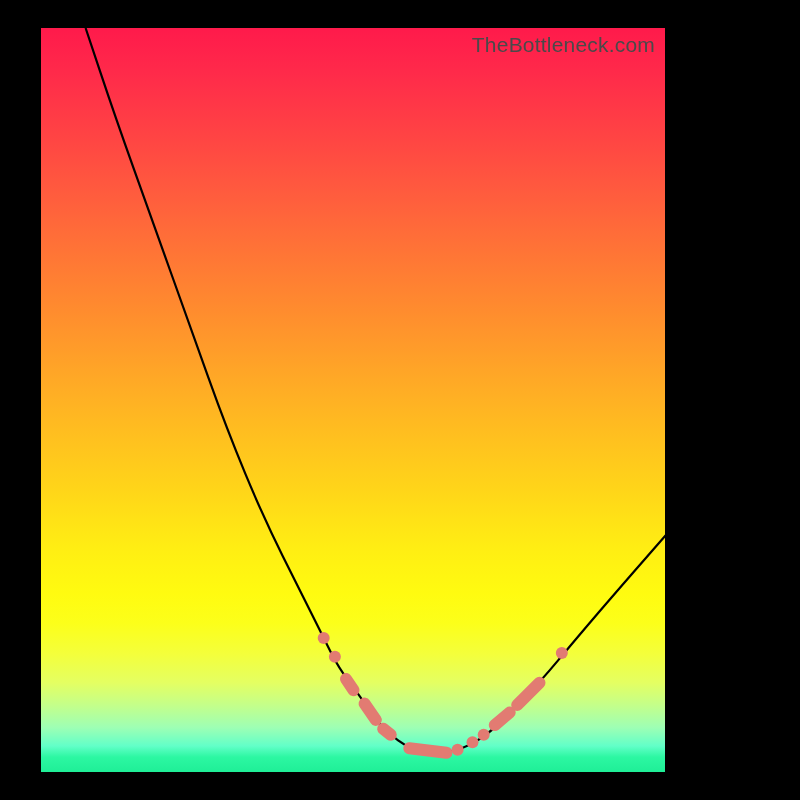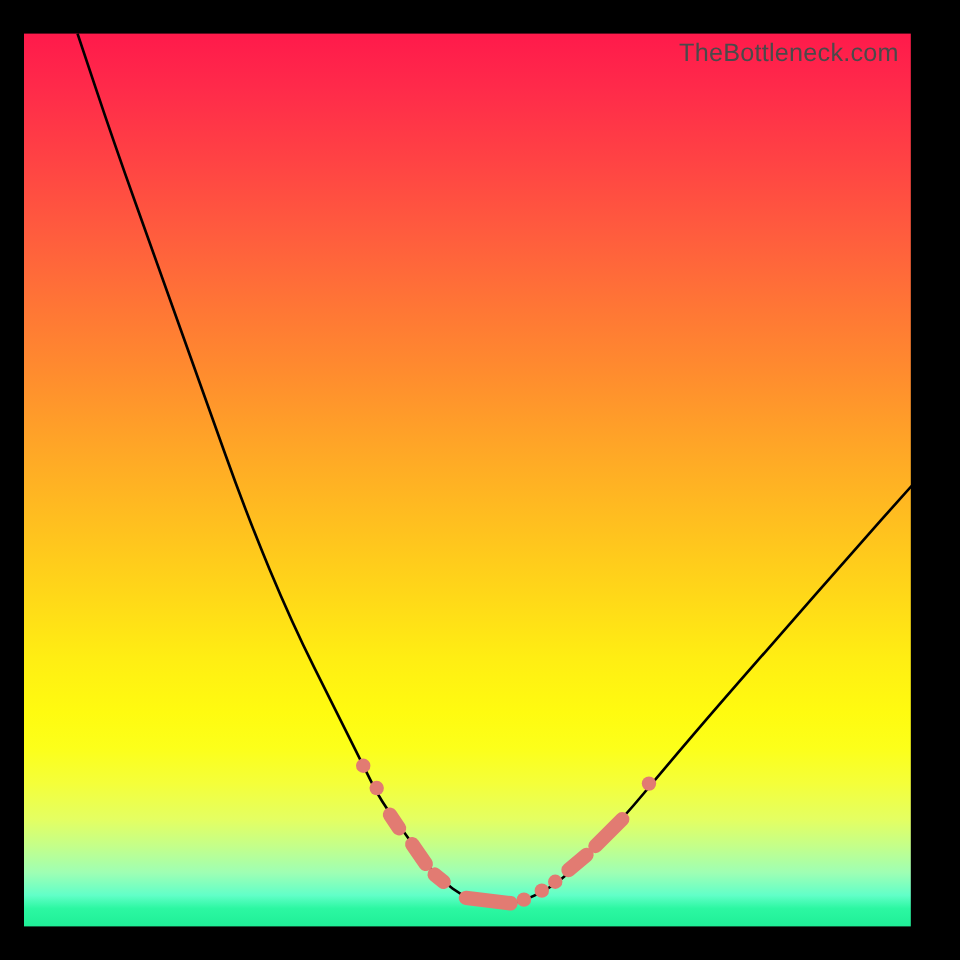--- a/index.html
+++ b/index.html
@@ -12,23 +12,23 @@
     font-family: Arial, Helvetica, sans-serif;
   }
   .frame {
     position: relative;
     width: 800px;
     height: 800px;
     background: #000;
   }
   .plot-area {
     position: absolute;
-    left: 20px;
+    left: 41px;
     top: 28px;
-    width: 708px;
+    width: 624px;
     height: 744px;
     background: linear-gradient(to bottom,
       #ff1a4b 0%,
       #ff2a4a 6%,
       #ff4244 14%,
       #ff5b3e 22%,
       #ff7436 30%,
       #ff8c2e 38%,
       #ffa527 46%,
       #ffbd20 54%,
@@ -37,21 +37,20 @@
       #fffb10 76%,
       #fcff1a 80%,
       #f4ff3a 84%,
       #e4ff62 88%,
       #c4ff8a 91%,
       #9effb4 94%,
       #62ffc8 96.5%,
       #2cf7a2 98%,
       #1fef97 100%
     );
-    padding-left: 31px;
   }
   .watermark {
     position: absolute;
     top: 5px;
     right: 10px;
     color: #4a4a4a;
     font-size: 21px;
     font-weight: 400;
     letter-spacing: 0.2px;
     z-index: 10;

